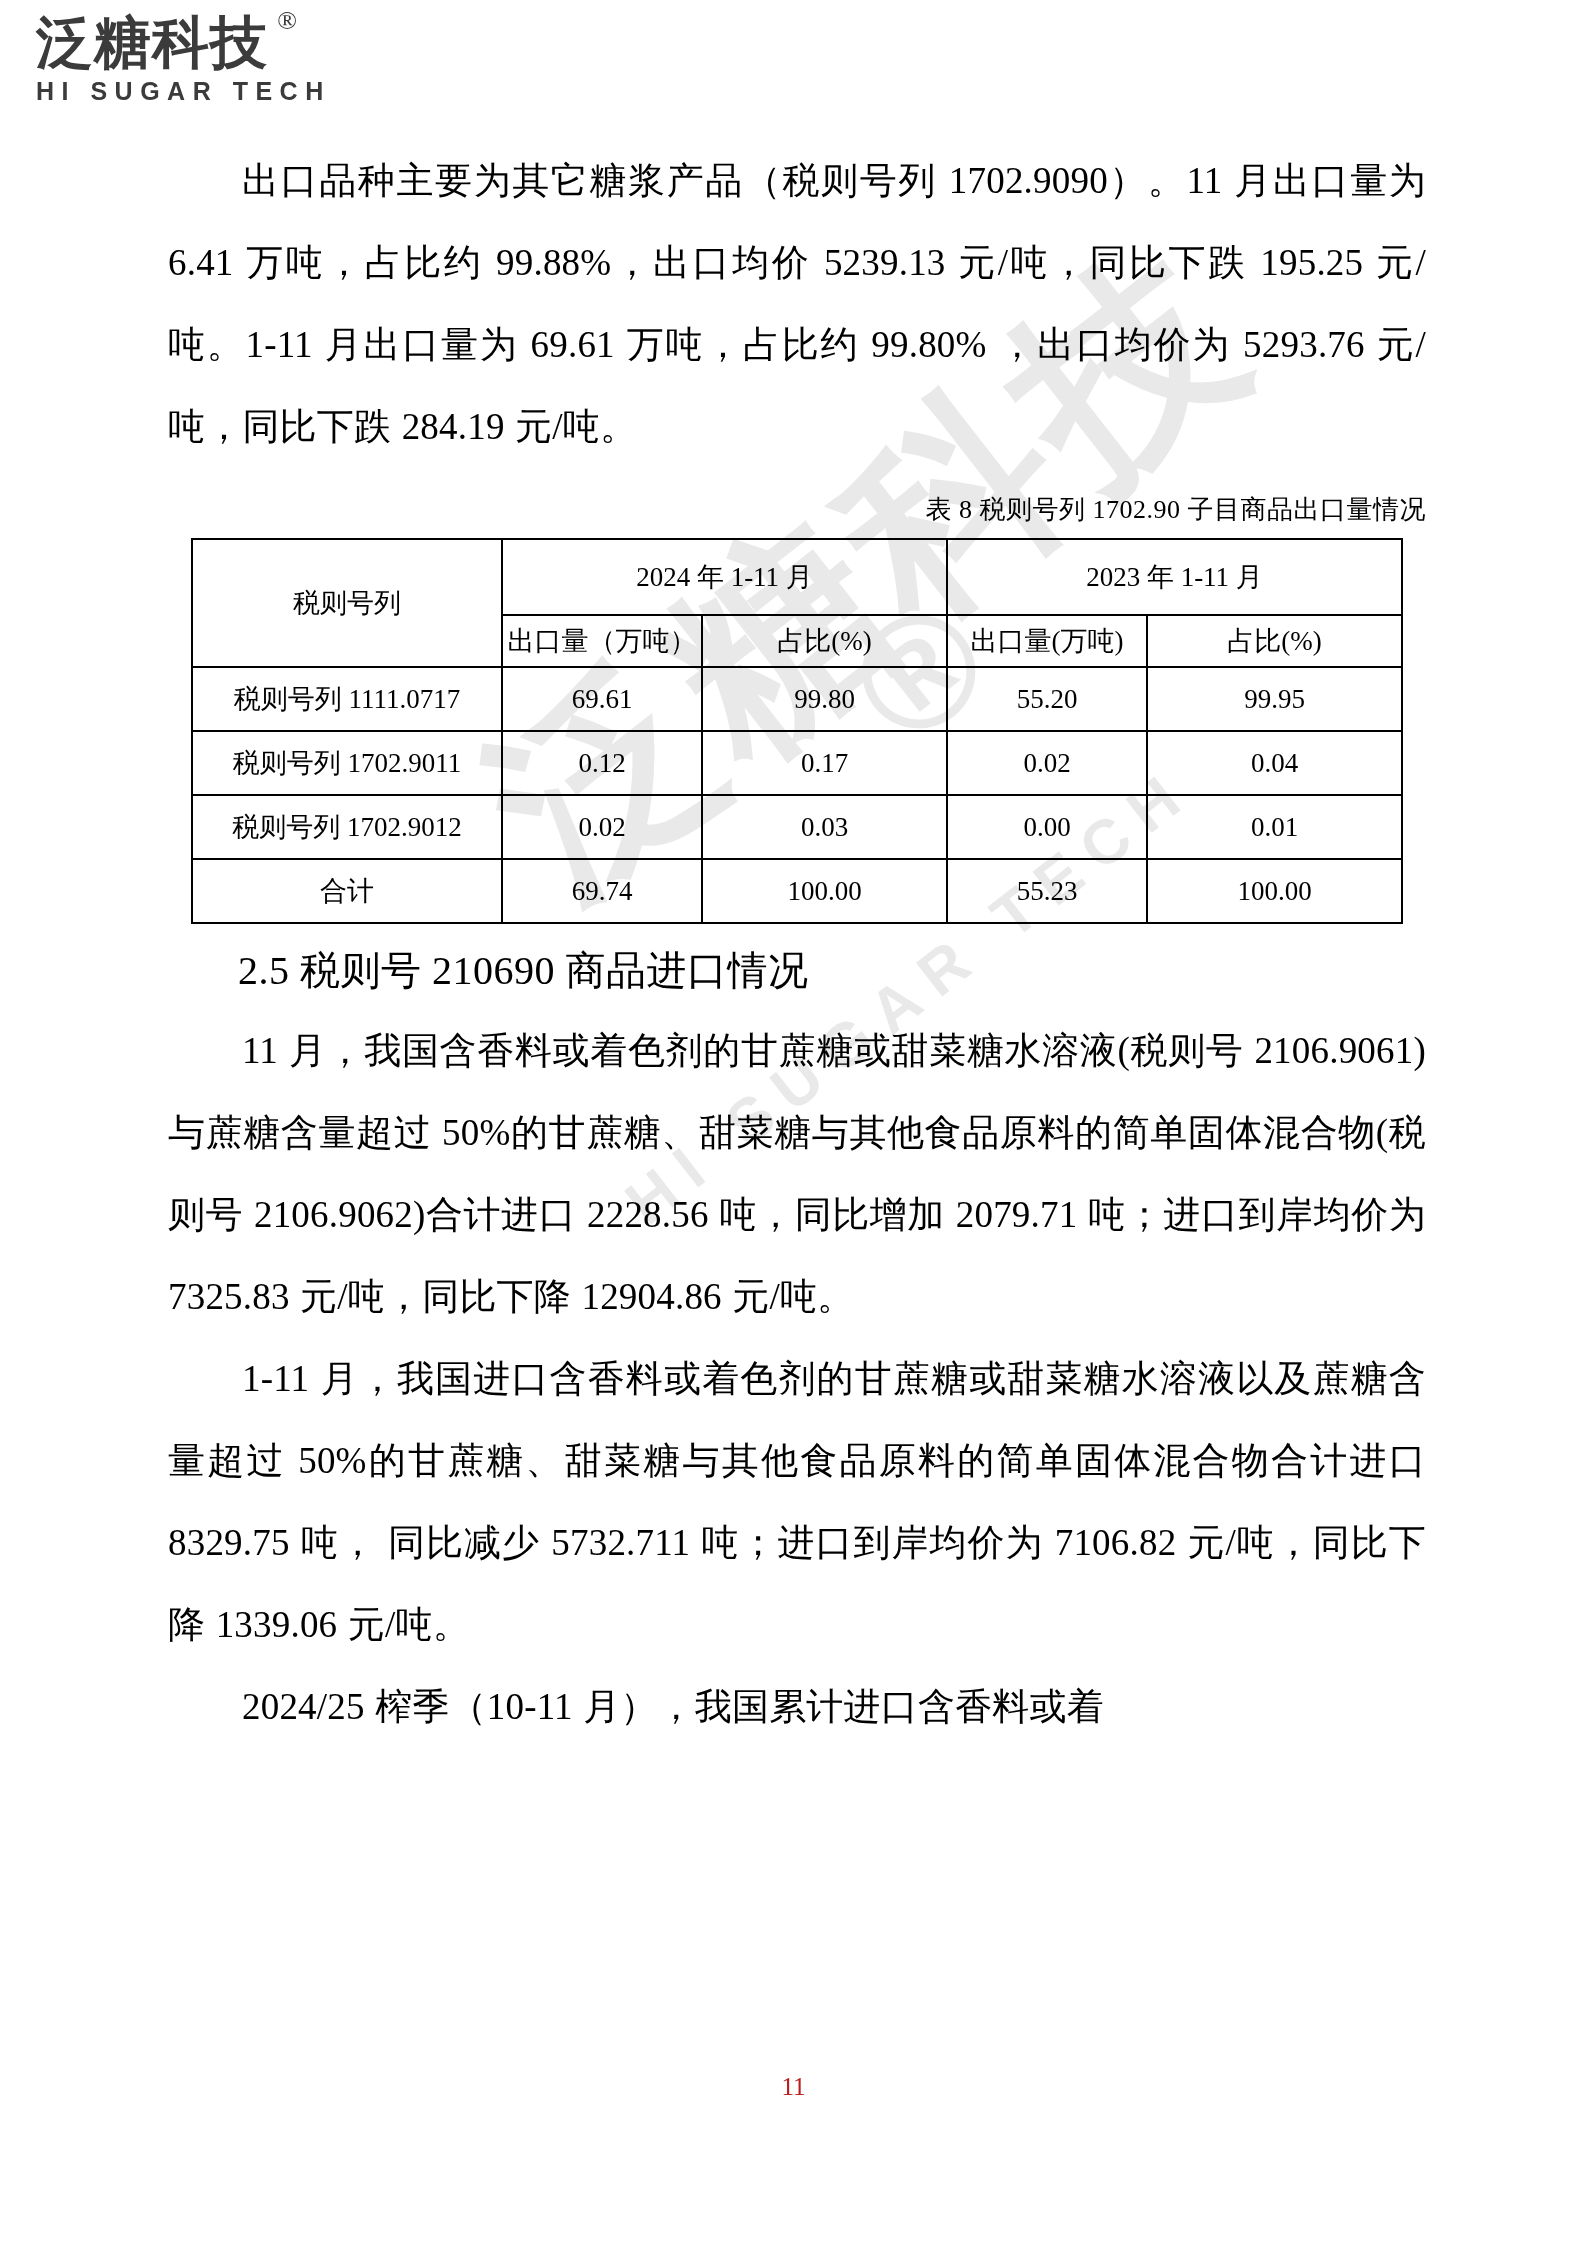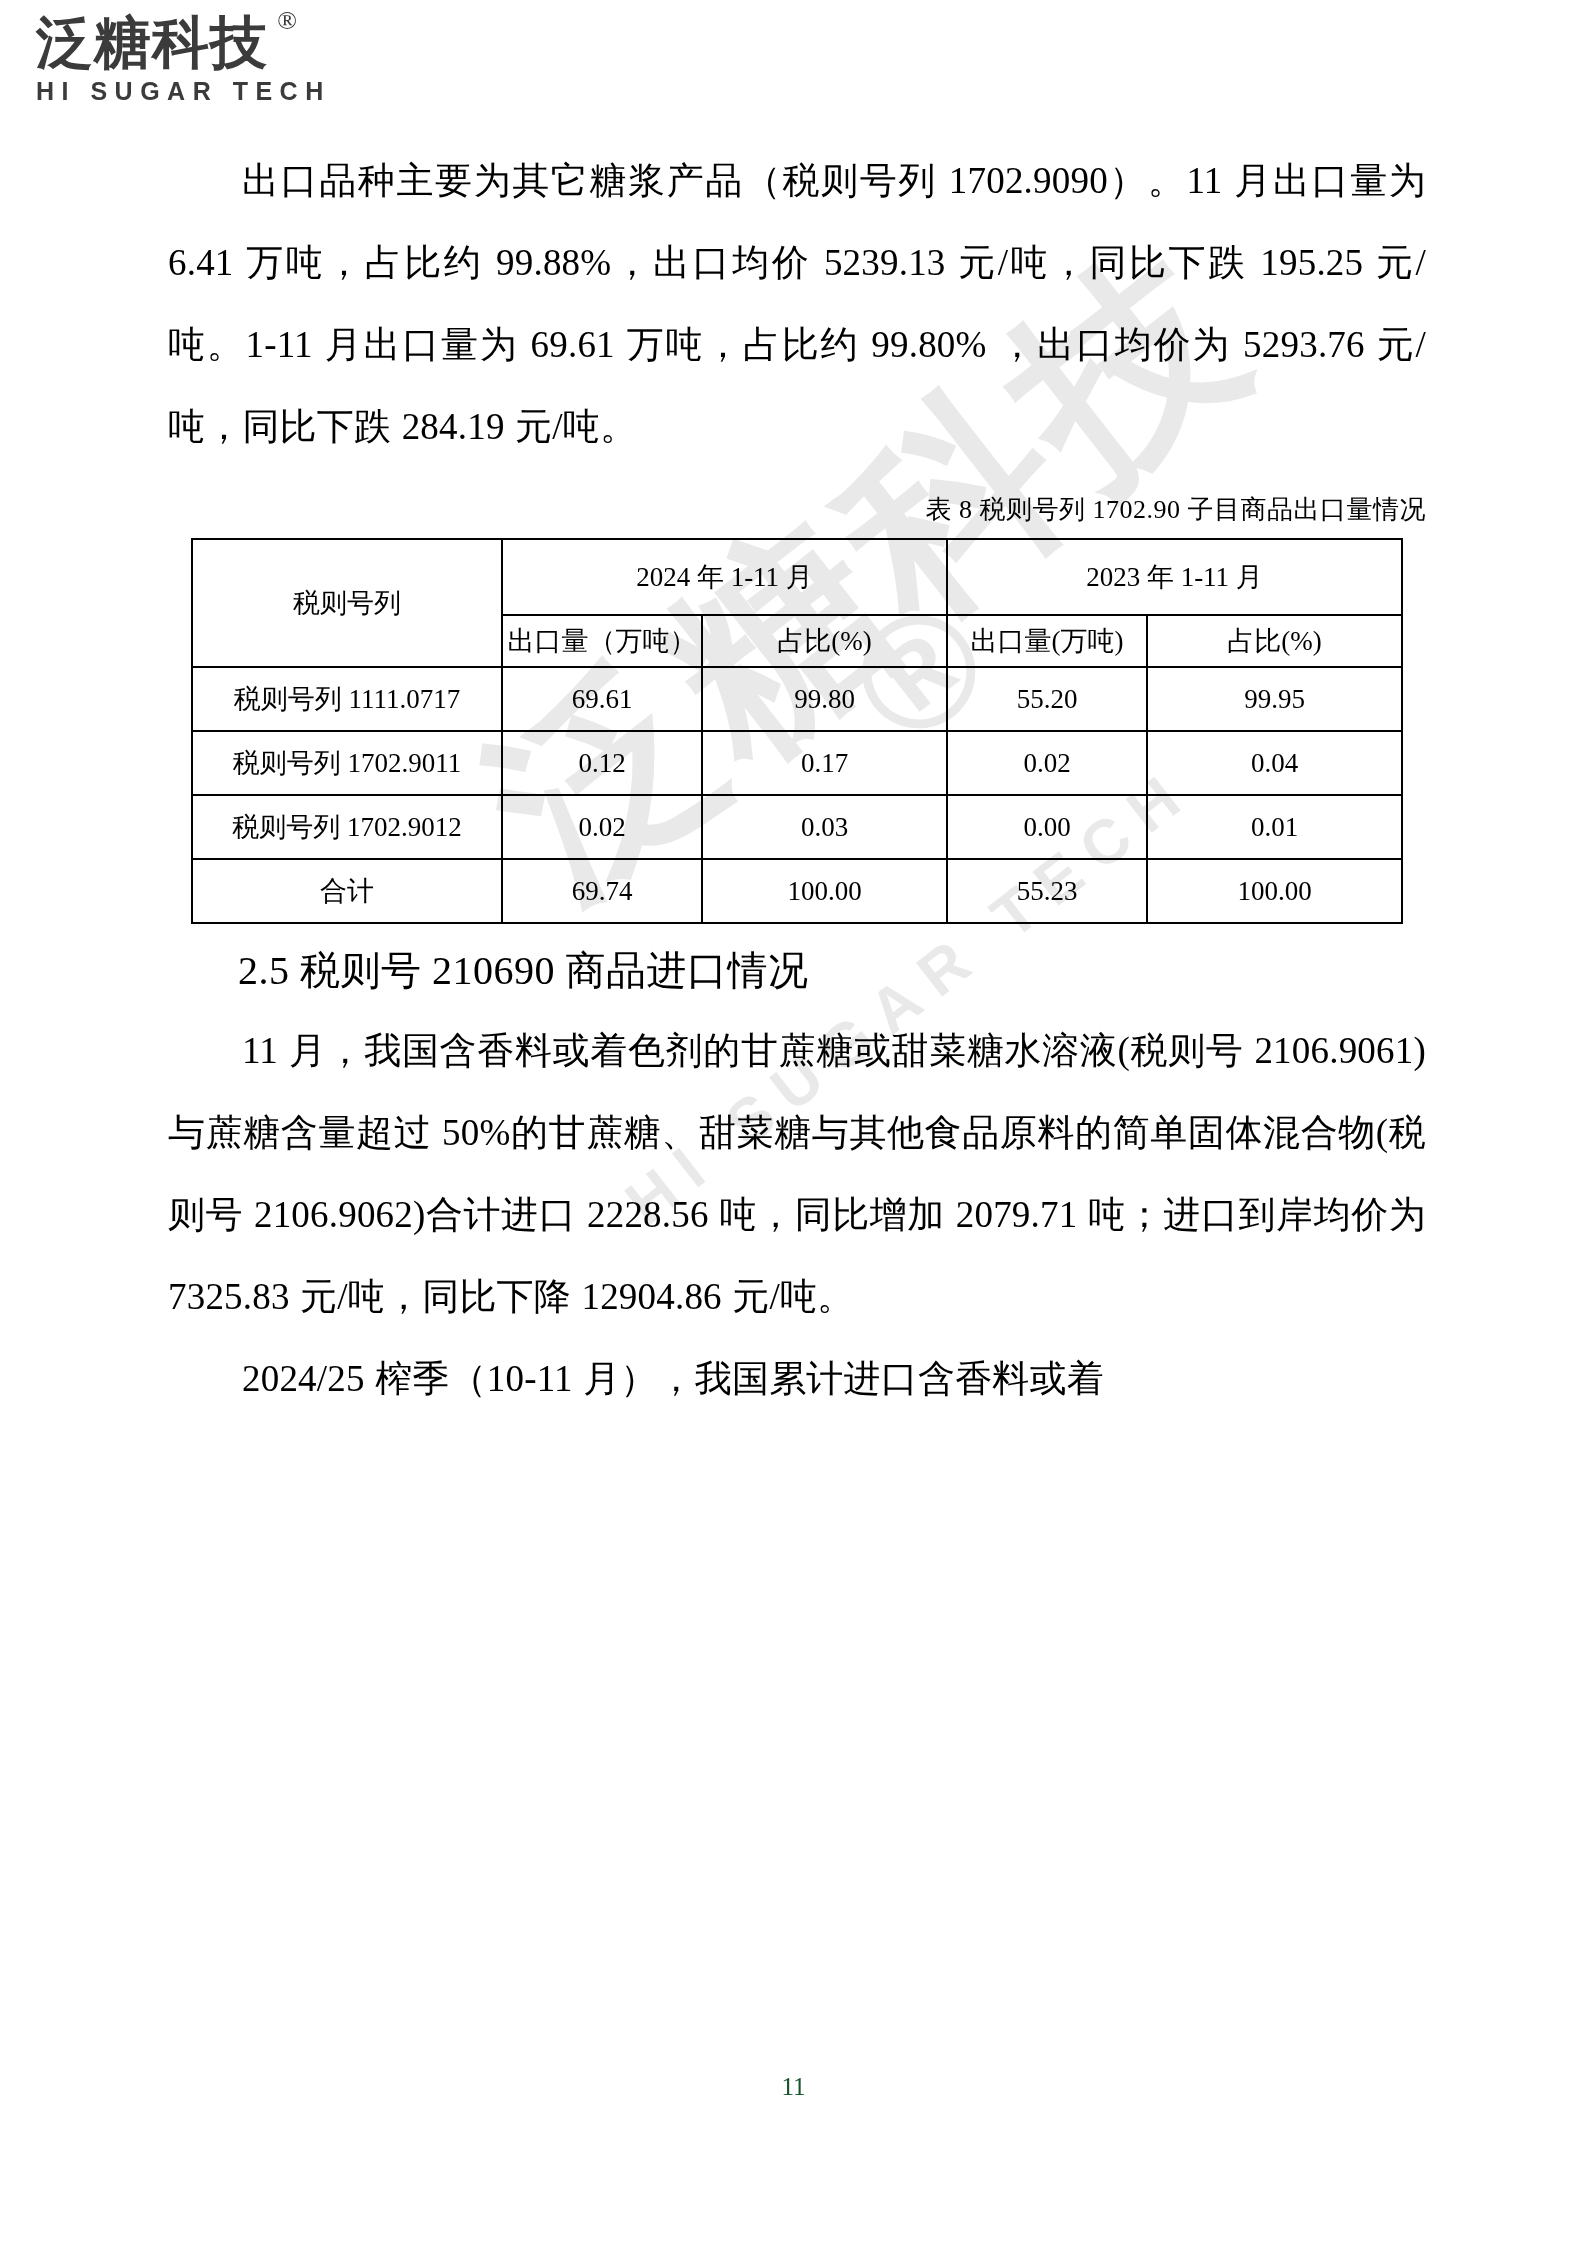--- a/index.html
+++ b/index.html
@@ -157,21 +157,21 @@
   }
 
   
   .page-number {
     position: absolute;
     left: 0;
     top: 2073px;
     width: 1587px;
     text-align: center;
     font-size: 25px;
-    color: #14532d;
+    color: #b91c1c;
     z-index: 2;
   }
 </style>
 </head>
 <body>
 
 <div class="page">
 
   <div class="watermark">
     <div class="wm-text wm-a">泛糖科技</div>
@@ -243,19 +243,20 @@
           <td class="row-cell">55.23</td>
           <td class="row-cell">100.00</td>
         </tr>
       </tbody>
     </table>
 
 
     <h3 class="section">2.5  税则号 210690 商品进口情况</h3>
 
     <p class="body indent">11 月，我国含香料或着色剂的甘蔗糖或甜菜糖水溶液(税则号 2106.9061)与蔗糖含量超过 50%的甘蔗糖、甜菜糖与其他食品原料的简单固体混合物(税则号 2106.9062)合计进口 2228.56 吨，同比增加 2079.71 吨；进口到岸均价为 7325.83 元/吨，同比下降 12904.86 元/吨。</p>
+    <p class="body indent">1-11 月，我国进口含香料或着色剂的甘蔗糖或甜菜糖水溶液以及蔗糖含量超过 50%的甘蔗糖、甜菜糖与其他食品原料的简单固体混合物合计进口 8329.75 吨， 同比减少 5732.711 吨；进口到岸均价为 7106.82 元/吨，同比下降 1339.06 元/吨。</p>
     <p class="body indent">2024/25 榨季（10-11 月），我国累计进口含香料或着</p>
 
   </div>
 
   <div class="page-number">11</div>
 
 </div>
 
 </body></html>

